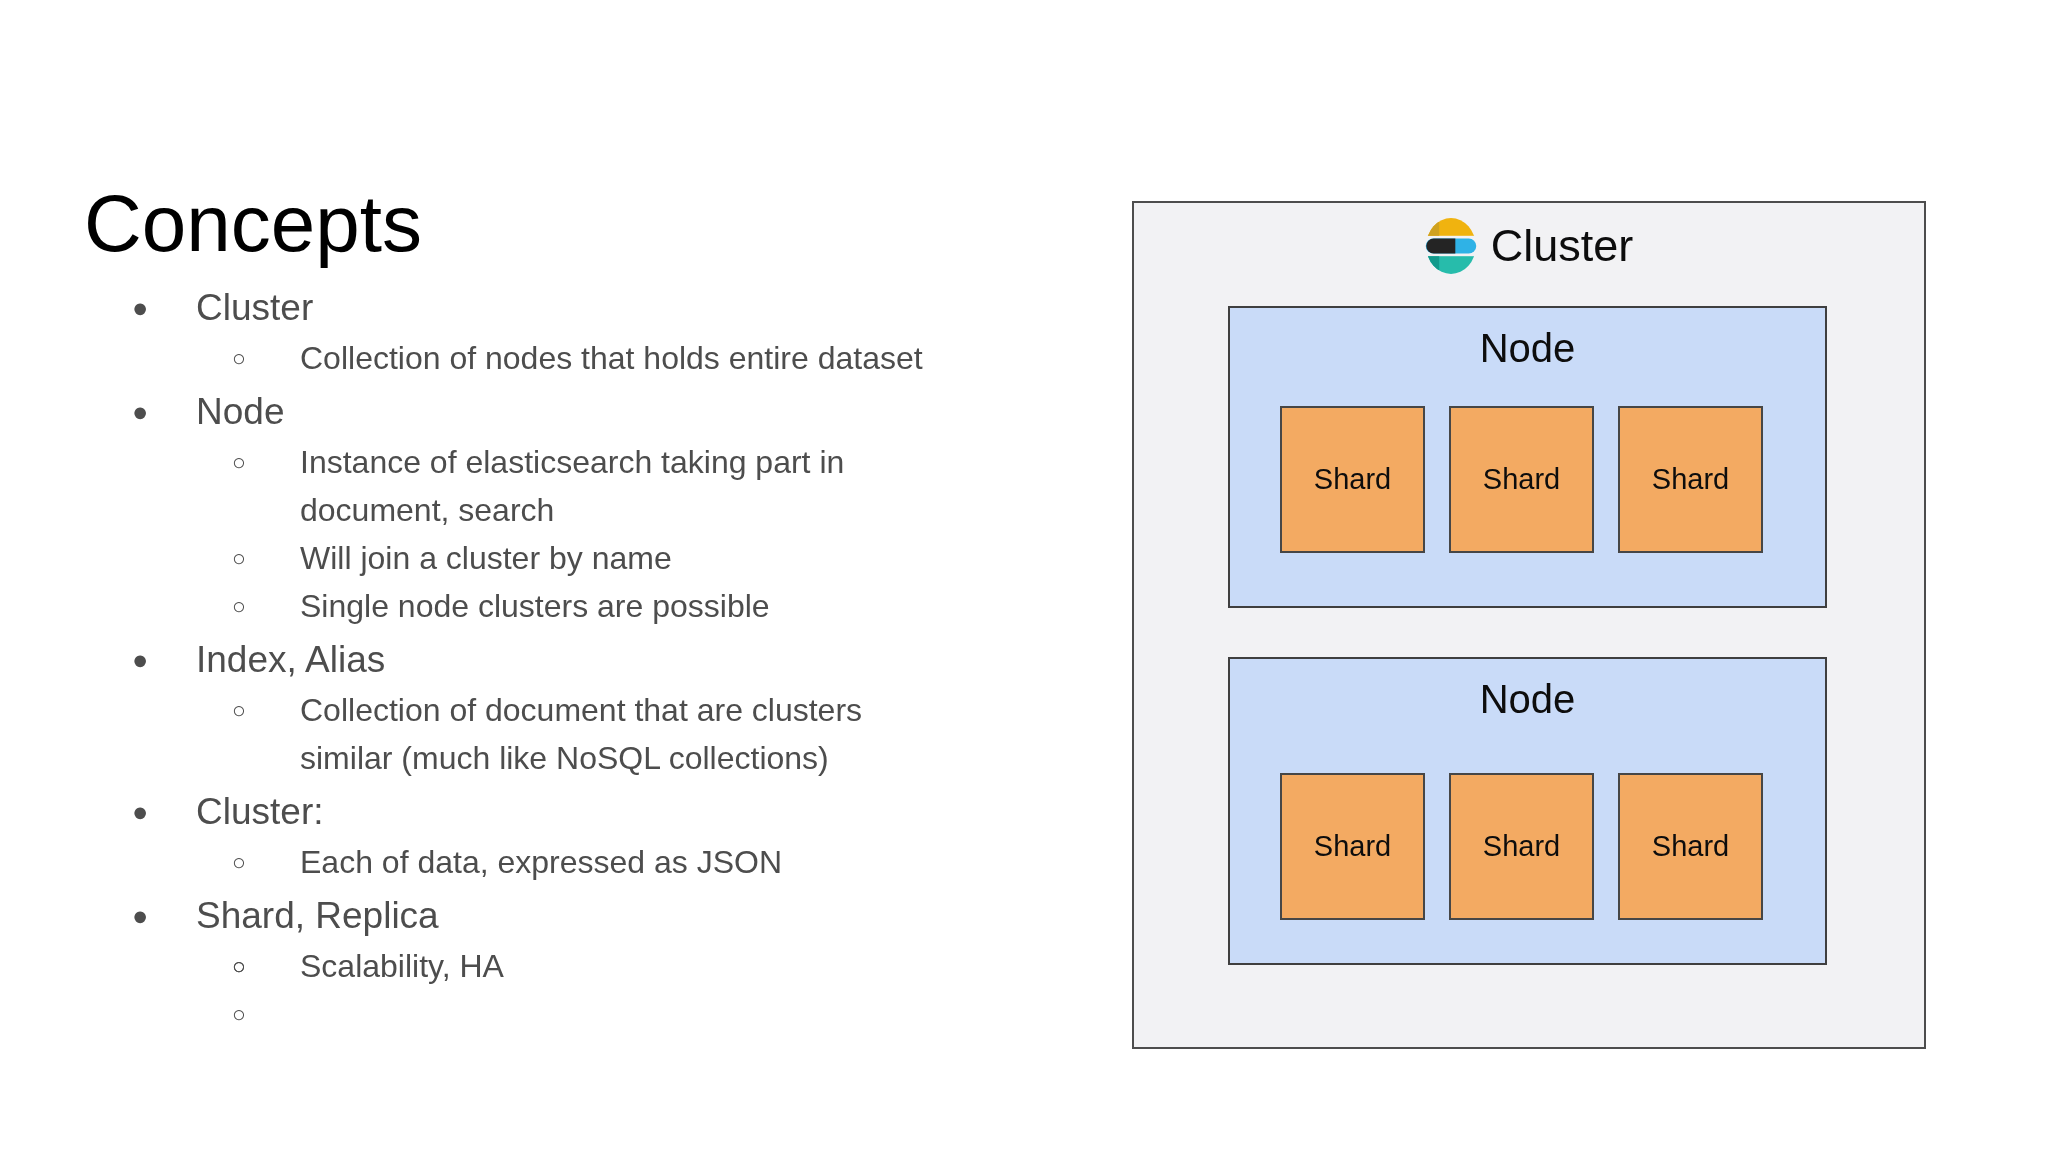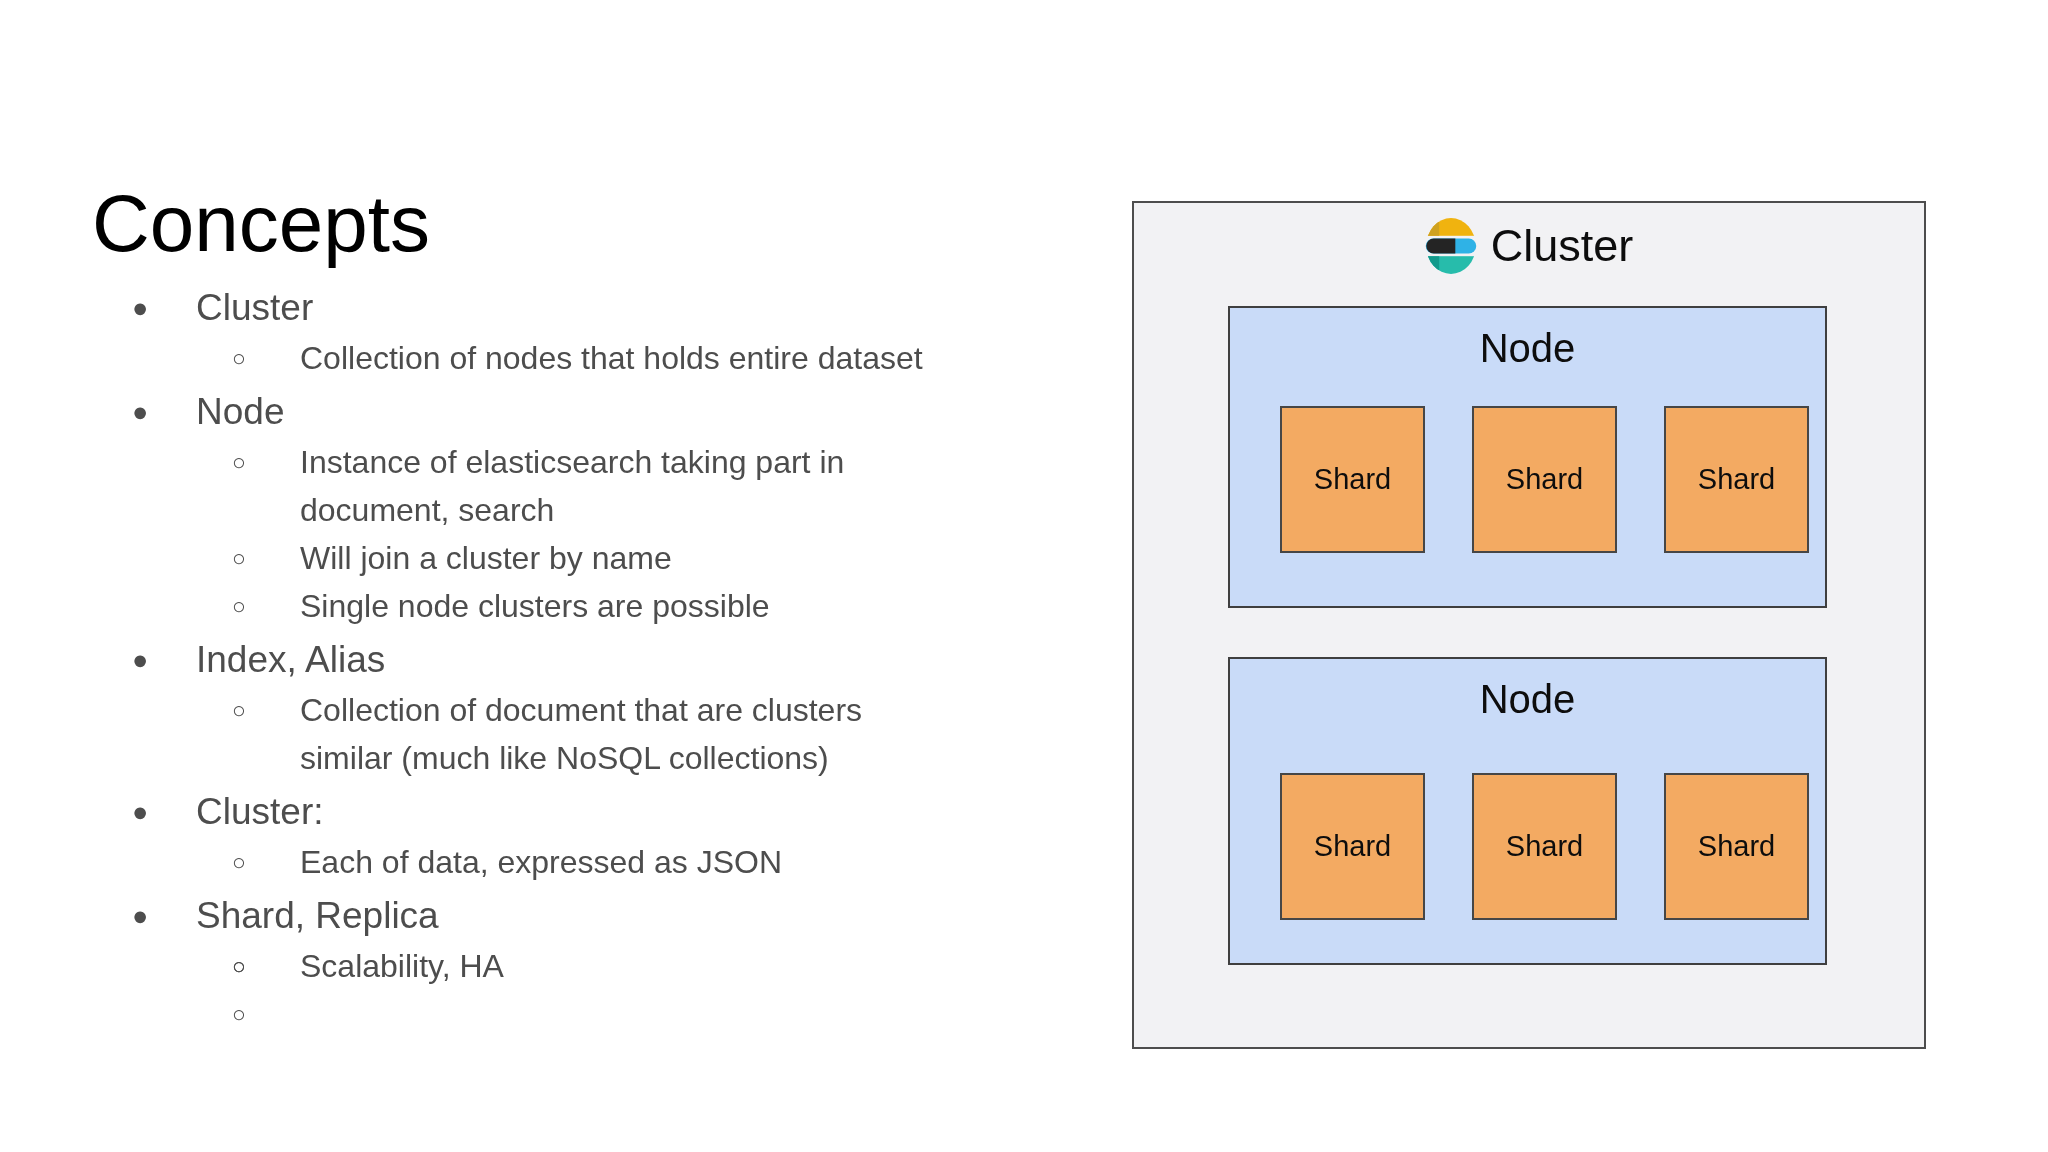--- a/index.html
+++ b/index.html
@@ -6,21 +6,21 @@
   .slide {
     position: relative;
     width: 2048px;
     height: 1152px;
     background: #ffffff;
     overflow: hidden;
     font-family: "Liberation Sans", sans-serif;
   }
   .title {
     position: absolute;
-    left: 92px;
+    left: 84px;
     top: 130px;
     font-size: 80px;
     line-height: 1;
     font-weight: 400;
     color: #000000;
     white-space: nowrap;
   }
   .list {
     position: absolute;
     left: 130px;
@@ -84,21 +84,21 @@
     position: absolute;
     top: 18px; left: 0; right: 0;
     text-align: center;
     font-size: 40px;
     color: #0d0d0d;
   }
   .shard-row {
     position: absolute;
     left: 50px;
     display: flex;
-    gap: 47px;
+    gap: 24px;
   }
   .node-1 .shard-row { top: 98px; }
   .node-2 .shard-row { top: 114px; }
   .shard {
     width: 145px; height: 147px;
     background: #f3aa62;
     border: 2px solid #464646;
     box-sizing: border-box;
     display: flex;
     align-items: center;

